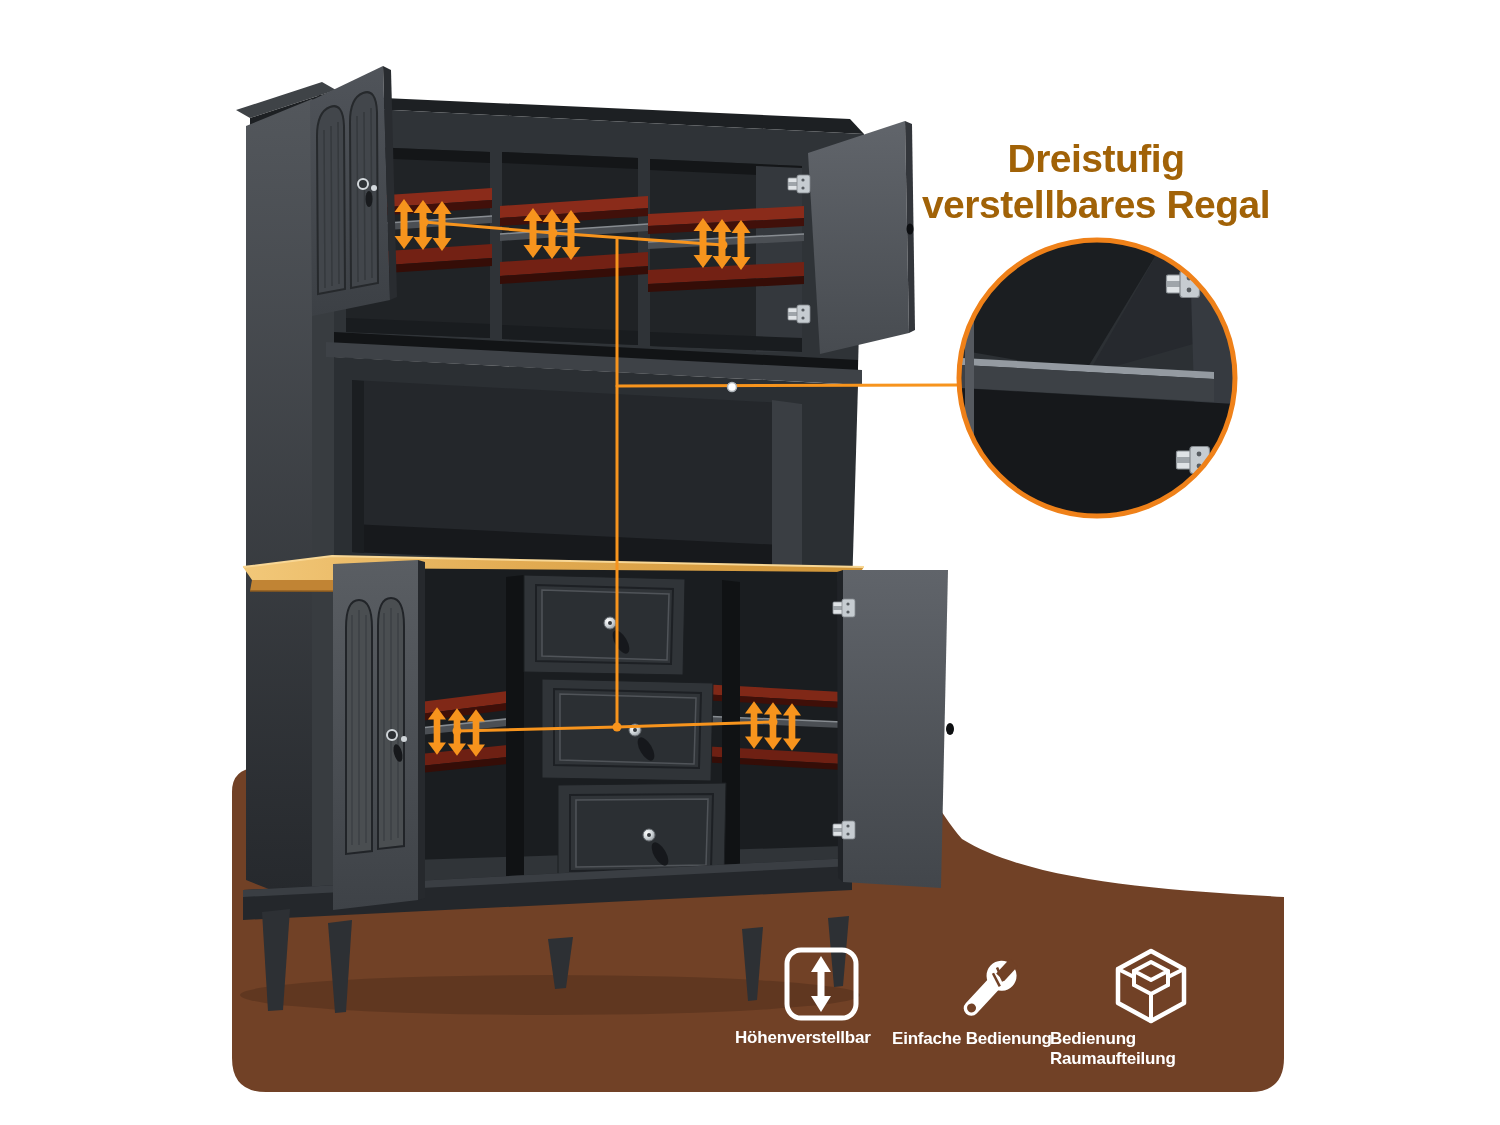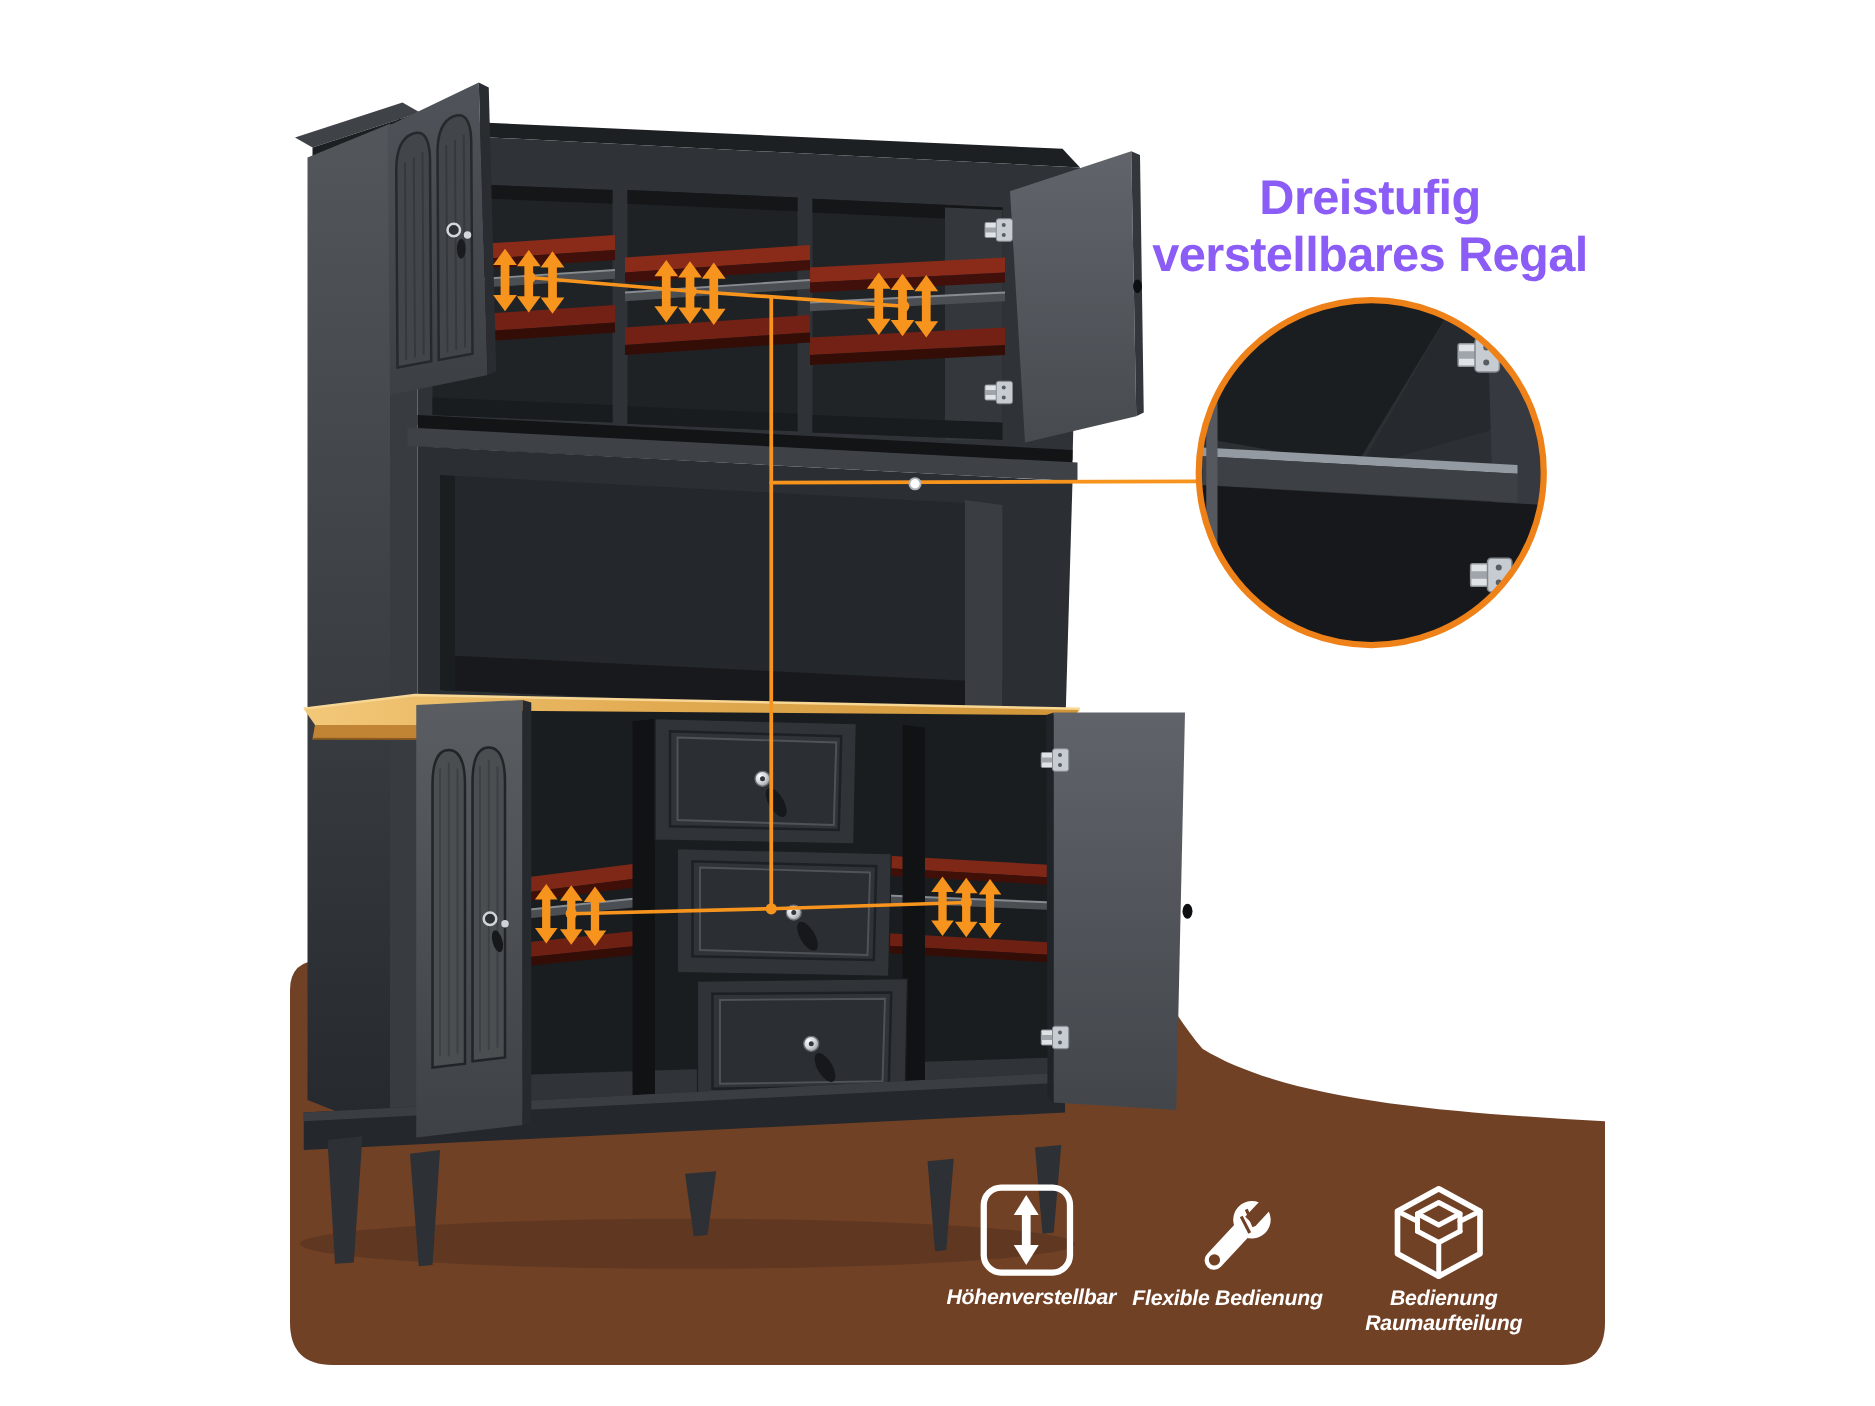--- a/index.html
+++ b/index.html
@@ -3,25 +3,25 @@
 <meta charset="utf-8">
 <style>
   html,body{margin:0;padding:0;background:#fff;}
   .stage{
     position:relative;width:1500px;height:1125px;background:#ffffff;overflow:hidden;
     font-family:"Liberation Sans", sans-serif;
   }
   .stage svg{position:absolute;left:0;top:0;}
   .headline{
     position:absolute;left:920px;top:136px;width:352px;text-align:center;
-    color:#8b5cf6;font-weight:bold;font-size:39px;line-height:46px;letter-spacing:-0.5px;
+    color:#a16207;font-weight:bold;font-size:39px;line-height:46px;letter-spacing:-0.5px;
   }
   .feature-label{
     position:absolute;color:#ffffff;font-weight:bold;font-size:17px;line-height:20px;
-    text-align:center;letter-spacing:-0.2px;font-style:italic;
+    letter-spacing:-0.2px;
   }
   .feature-label.f1{left:735px;top:1028px;width:180px;}
   .feature-label.f2{left:892px;top:1029px;width:180px;}
   .feature-label.f3{left:1050px;top:1029px;width:210px;}
 </style>
 </head>
 <body>
 
 <div class="stage">
 
@@ -347,16 +347,16 @@
     <line x1="1184" y1="969" x2="1168" y2="977" stroke-width="4"></line>
   </g>
 </svg>
 
 <div class="headline">
   <div>Dreistufig</div>
   <div>verstellbares Regal</div>
 </div>
 
 <div class="feature-label f1">Höhenverstellbar</div>
-<div class="feature-label f2">Flexible Bedienung</div>
+<div class="feature-label f2">Einfache Bedienung</div>
 <div class="feature-label f3">Bedienung Raumaufteilung</div>
 
 </div>
 
 </body></html>

